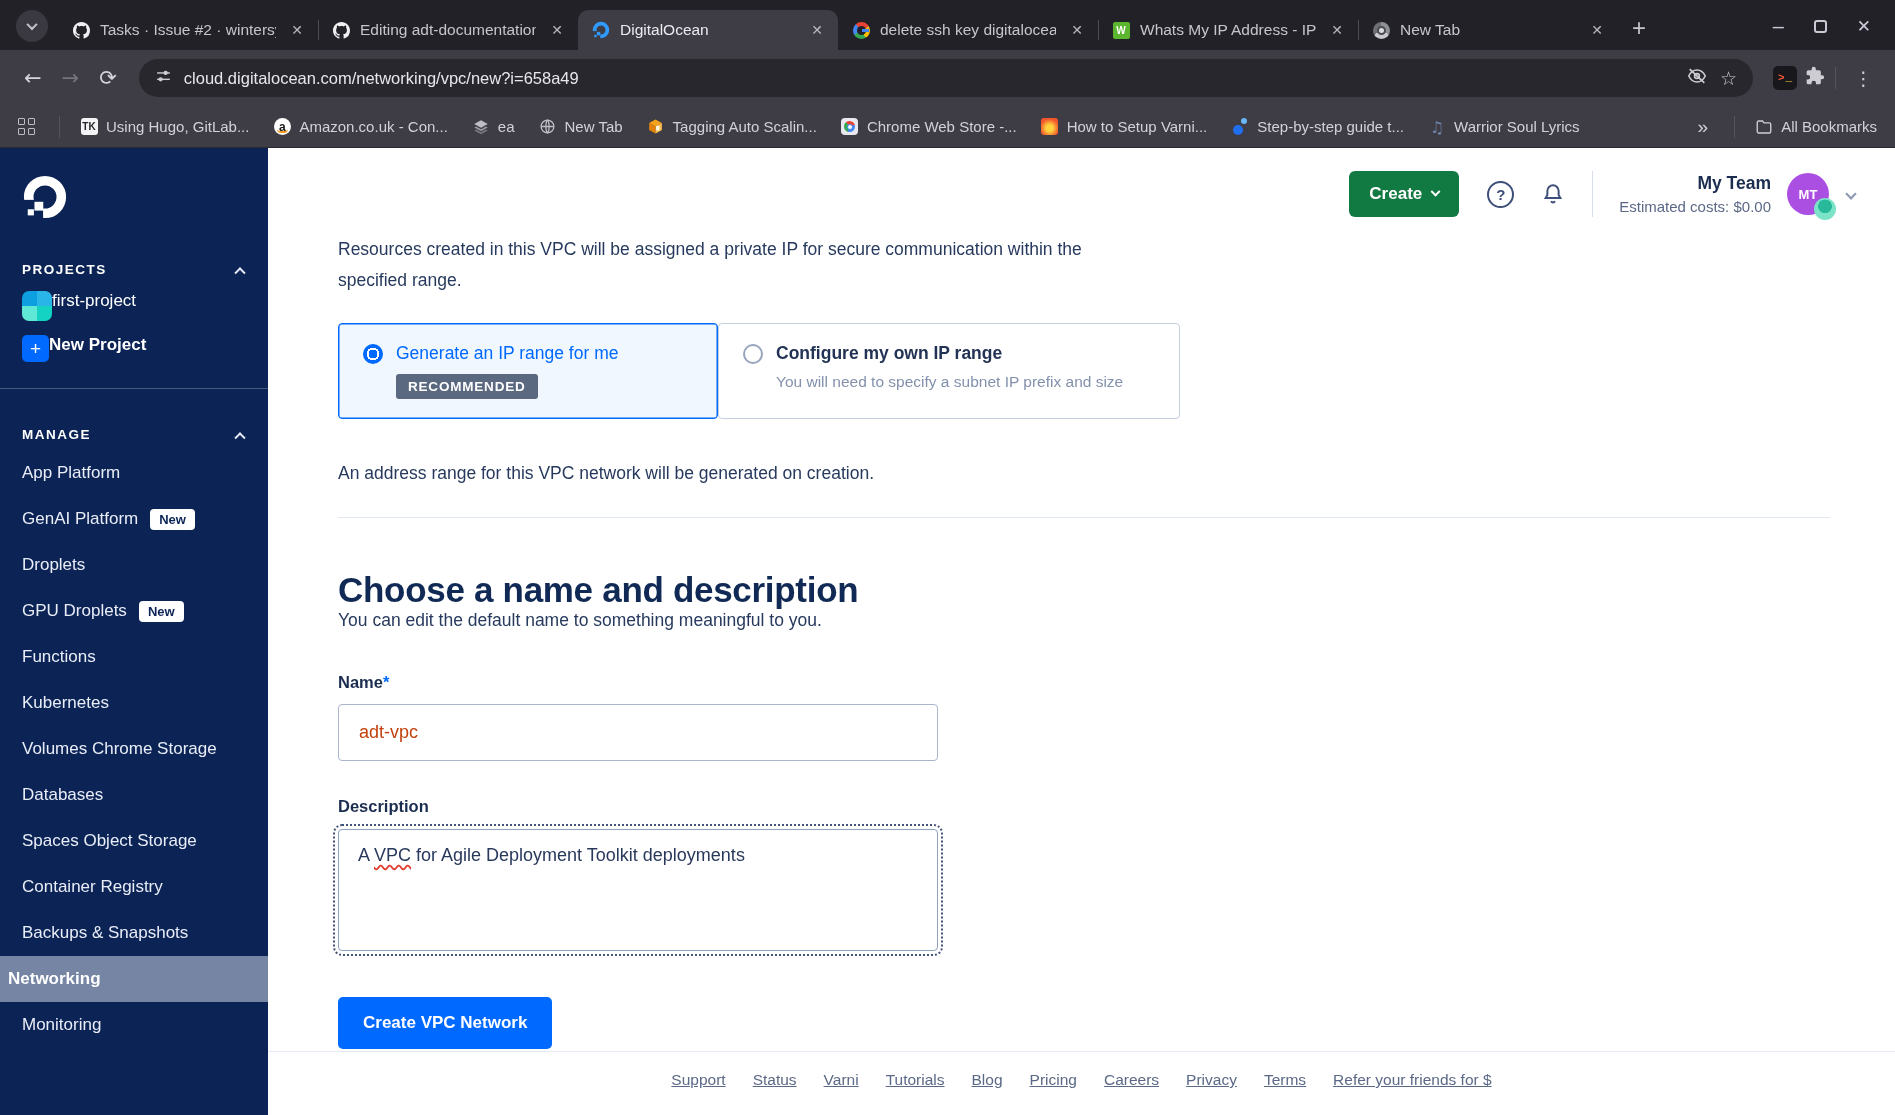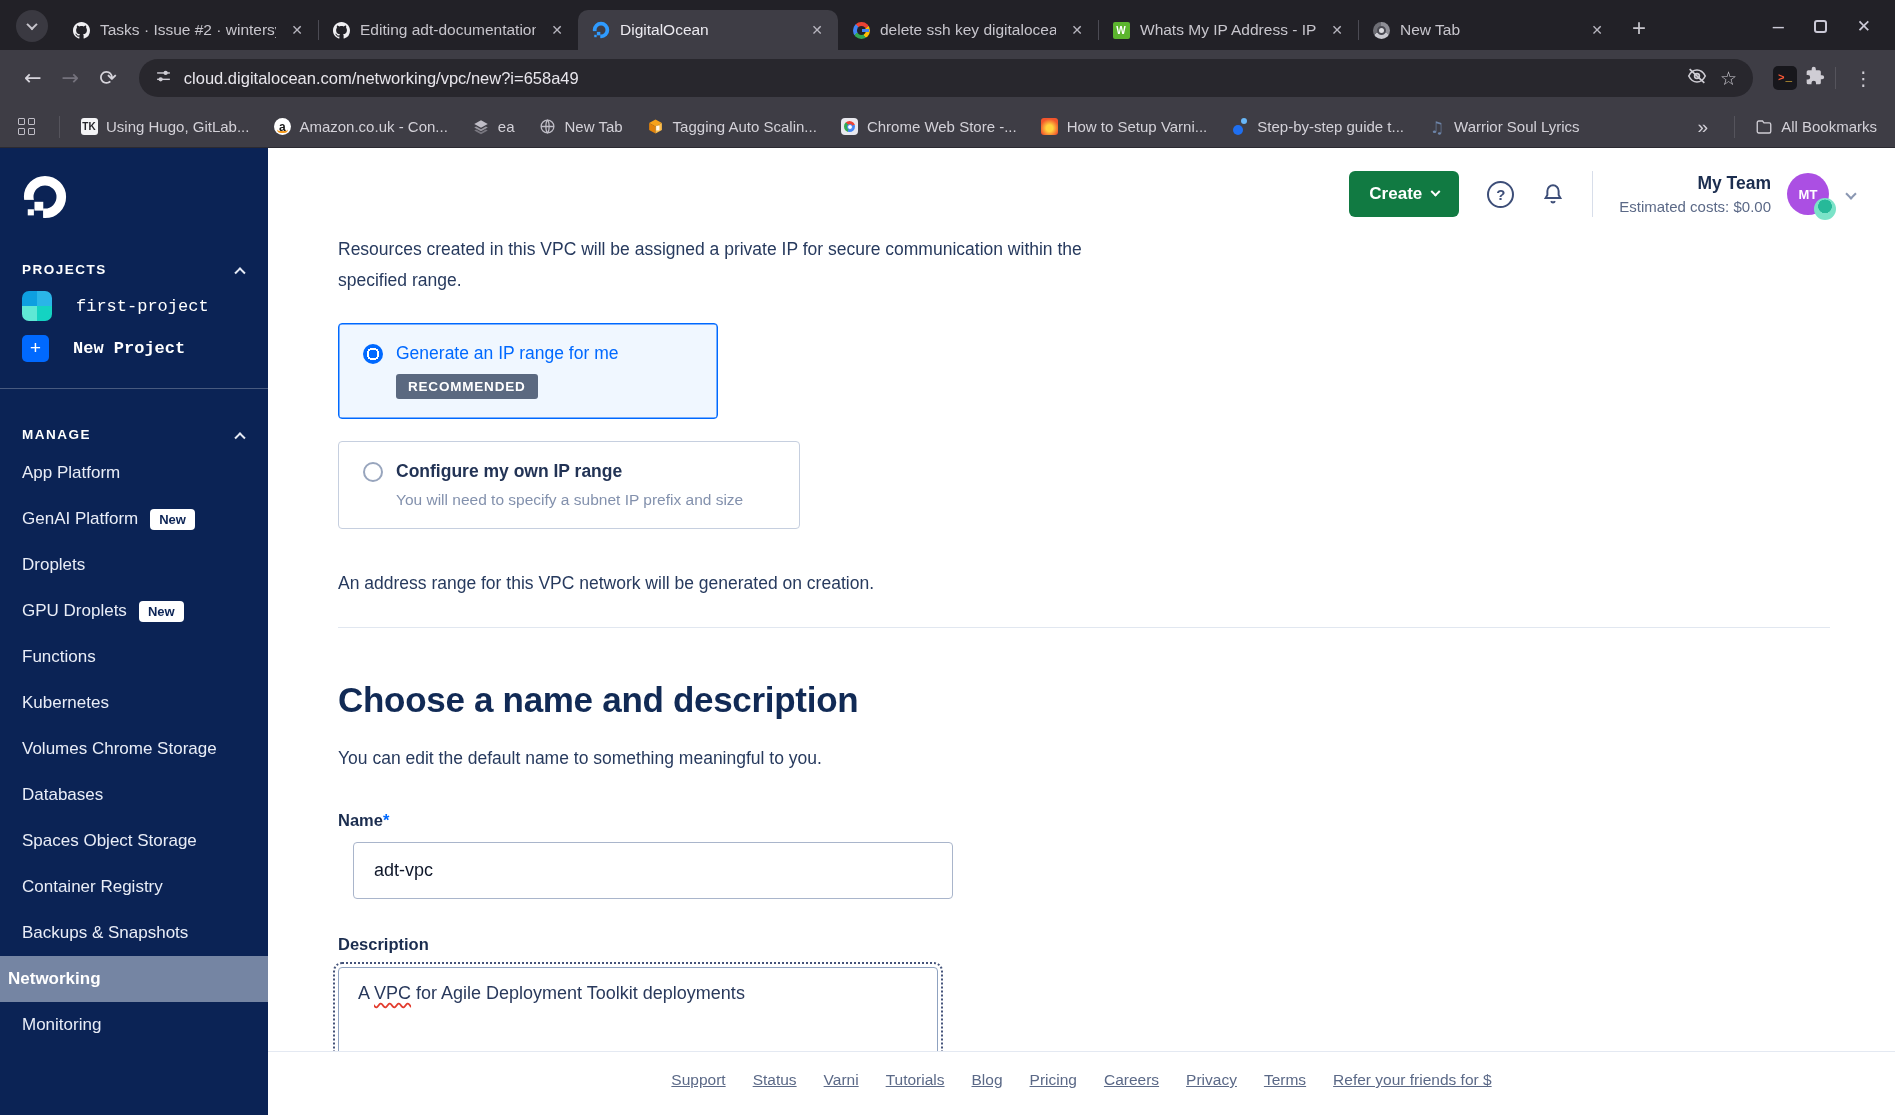--- a/index.html
+++ b/index.html
@@ -71,21 +71,21 @@
   .overflow-ic { font-size:19px; color:#d3d1d8; margin:0 6px; }
 
   
   .app { display:flex; height:967px; background:#fff; }
   .sidebar { width:268px; flex:none; background:#0b2355; color:#fff; overflow:hidden; }
   .logo { margin:26px 0 0 22px; }
   .side-row { display:flex; align-items:center; justify-content:space-between; padding:0 24px 0 22px; }
   .side-caption { font-size:13.5px; font-weight:bold; letter-spacing:1.5px; }
   .side-caption-row { margin-top:38px; }
   .schev { width:8px; height:8px; border-right:2px solid #e5eaf5; border-bottom:2px solid #e5eaf5; transform:rotate(-135deg) translate(-2px,-2px); }
-  .proj-item { display:flex; align-items:center; gap:24px; padding:14px 22px 0 22px; font-size:17px;font-family:Liberation Mono, monospace; }
+  .proj-item { display:flex; align-items:flex-start; gap:0; padding:14px 22px 0 22px; font-size:17px; }
   .proj-ic { width:30px; height:30px; border-radius:7px; flex:none;
     background:conic-gradient(from 0deg at 50% 50%,#2ab5e8 0 90deg,#14d3c2 90deg 180deg,#5fe8d5 180deg 270deg,#0e9fe0 270deg 360deg); }
   .newproj-ic { width:27px; height:27px; border-radius:5px; background:#0069ff; color:#fff; font-size:19px;
     display:grid; place-items:center; flex:none; }
   .bold { font-weight:bold; }
   .side-div { border-top:1px solid rgba(255,255,255,.25); margin-top:26px; }
   .side-item { padding:13px 22px; font-size:17px; color:#e9edf7; cursor:pointer; }
   .side-item .badge-new { background:#fff; color:#0b2355; font-size:13px; font-weight:bold; border-radius:4px;
     padding:3px 9px; margin-left:12px; }
   .side-item.active { background:#7585a3; font-weight:bold; color:#fff;padding-left:8px; }
@@ -111,41 +111,41 @@
   .team-costs { font-size:15px; color:#5b6987; margin-top:4px; }
   .avatar-wrap { position:relative; margin:0 18px 0 16px; }
   .avatar { width:42px; height:42px; border-radius:50%; background:#ab4fe3; color:#fff; font-size:13px; font-weight:bold;
     display:grid; place-items:center; }
   .pet { position:absolute; right:-7px; bottom:-5px; width:22px; height:22px; border-radius:50%;
     background:radial-gradient(circle at 50% 38%,#27b999 38%,#7be3c8 40%); }
   .acct-chev { width:8px; height:8px; border-right:2px solid #8a97b2; border-bottom:2px solid #8a97b2; transform:rotate(45deg); }
 
   .content { flex:1; padding:0 0 0 70px; overflow:hidden; color:#273a5e; }
   .intro { font-size:17.5px; line-height:1.75; width:780px; margin-top:-6px; }
-  .cards { display:flex; gap:22px; margin-top:28px;flex-direction:column; }
+  .cards { display:flex; margin-top:28px; }
   .card { border-radius:4px; padding:19px 24px; }
   .card.selected { width:380px; border:1px solid #0069ff; background:#f0f7ff; box-shadow:0 0 0 .5px #0069ff inset; }
   .card.plain { width:462px; border:1px solid #c6cfdf; background:#fff; }
   .card-top { display:flex; align-items:center; gap:13px; }
   .radio-on { width:20px; height:20px; border-radius:50%; flex:none;
     background:radial-gradient(circle,#0069ff 0 4.5px,#fff 4.5px 6.5px,#0069ff 6.5px); }
   .radio-off { width:20px; height:20px; border-radius:50%; border:2px solid #98a5bd; flex:none; }
   .opt-label-sel { color:#0069ff; font-size:17.5px; }
   .opt-label { color:#223355; font-size:17.5px; font-weight:bold; }
   .rec-badge { display:inline-block; background:#5b6980; color:#ffffff; font-size:13.5px; font-weight:bold;
     letter-spacing:.8px; border-radius:3px; padding:5px 12px; margin:10px 0 0 33px; }
   .opt-sub { color:#8391ad; font-size:15.5px; margin:9px 0 0 33px; }
   .note { font-size:17.5px; margin-top:44px; }
   .rule { width:1492px; border-top:1px solid #e1e7f0; margin-top:33px; }
   h1 { font-size:35px; color:#112a55; margin-top:52px; letter-spacing:-.3px; }
-  .subtext { font-size:17.5px; margin-top:28px; }
+  .subtext { font-size:17.5px; }
   .flabel { font-size:16.5px; font-weight:bold; color:#1b2d4f; margin-top:42px; }
   .req { color:#0069ff; }
   .tinput { display:block; width:600px; height:57px; border:1px solid #a9b5cb; border-radius:4px; margin-top:12px;
-    font-size:18px; color:#0f172a; padding:0 20px; font-family:"Liberation Sans","DejaVu Sans",sans-serif;margin-left:15px; }
+    font-size:18px; color:#c2410c; padding:0 20px; font-family:"Liberation Sans","DejaVu Sans",sans-serif; }
   .flabel.desc { margin-top:36px; }
   .tarea { width:600px; height:122px; border:1px solid #8fa2c0; border-radius:4px; margin-top:13px;
     outline:2px dotted #44537a; outline-offset:3px; padding:15px 19px; font-size:18px; color:#29395c; }
   .misspell { text-decoration:underline wavy #e23c2e; text-decoration-skip-ink:none; text-underline-offset:3px; }
   .submit { display:block; margin-top:46px; background:#0069ff; color:#fff; border:none; border-radius:5px;
     font-size:17px; font-weight:bold; padding:16px 25px; cursor:pointer;
     font-family:"Liberation Sans","DejaVu Sans",sans-serif; }
   .footer { flex:none; border-top:1px solid #e4e9f2; padding:19px 0 26px; display:flex; justify-content:center;
     gap:27px; font-size:15.5px; }
   .footer a { color:#5b6987; text-decoration:underline; white-space:nowrap; }

